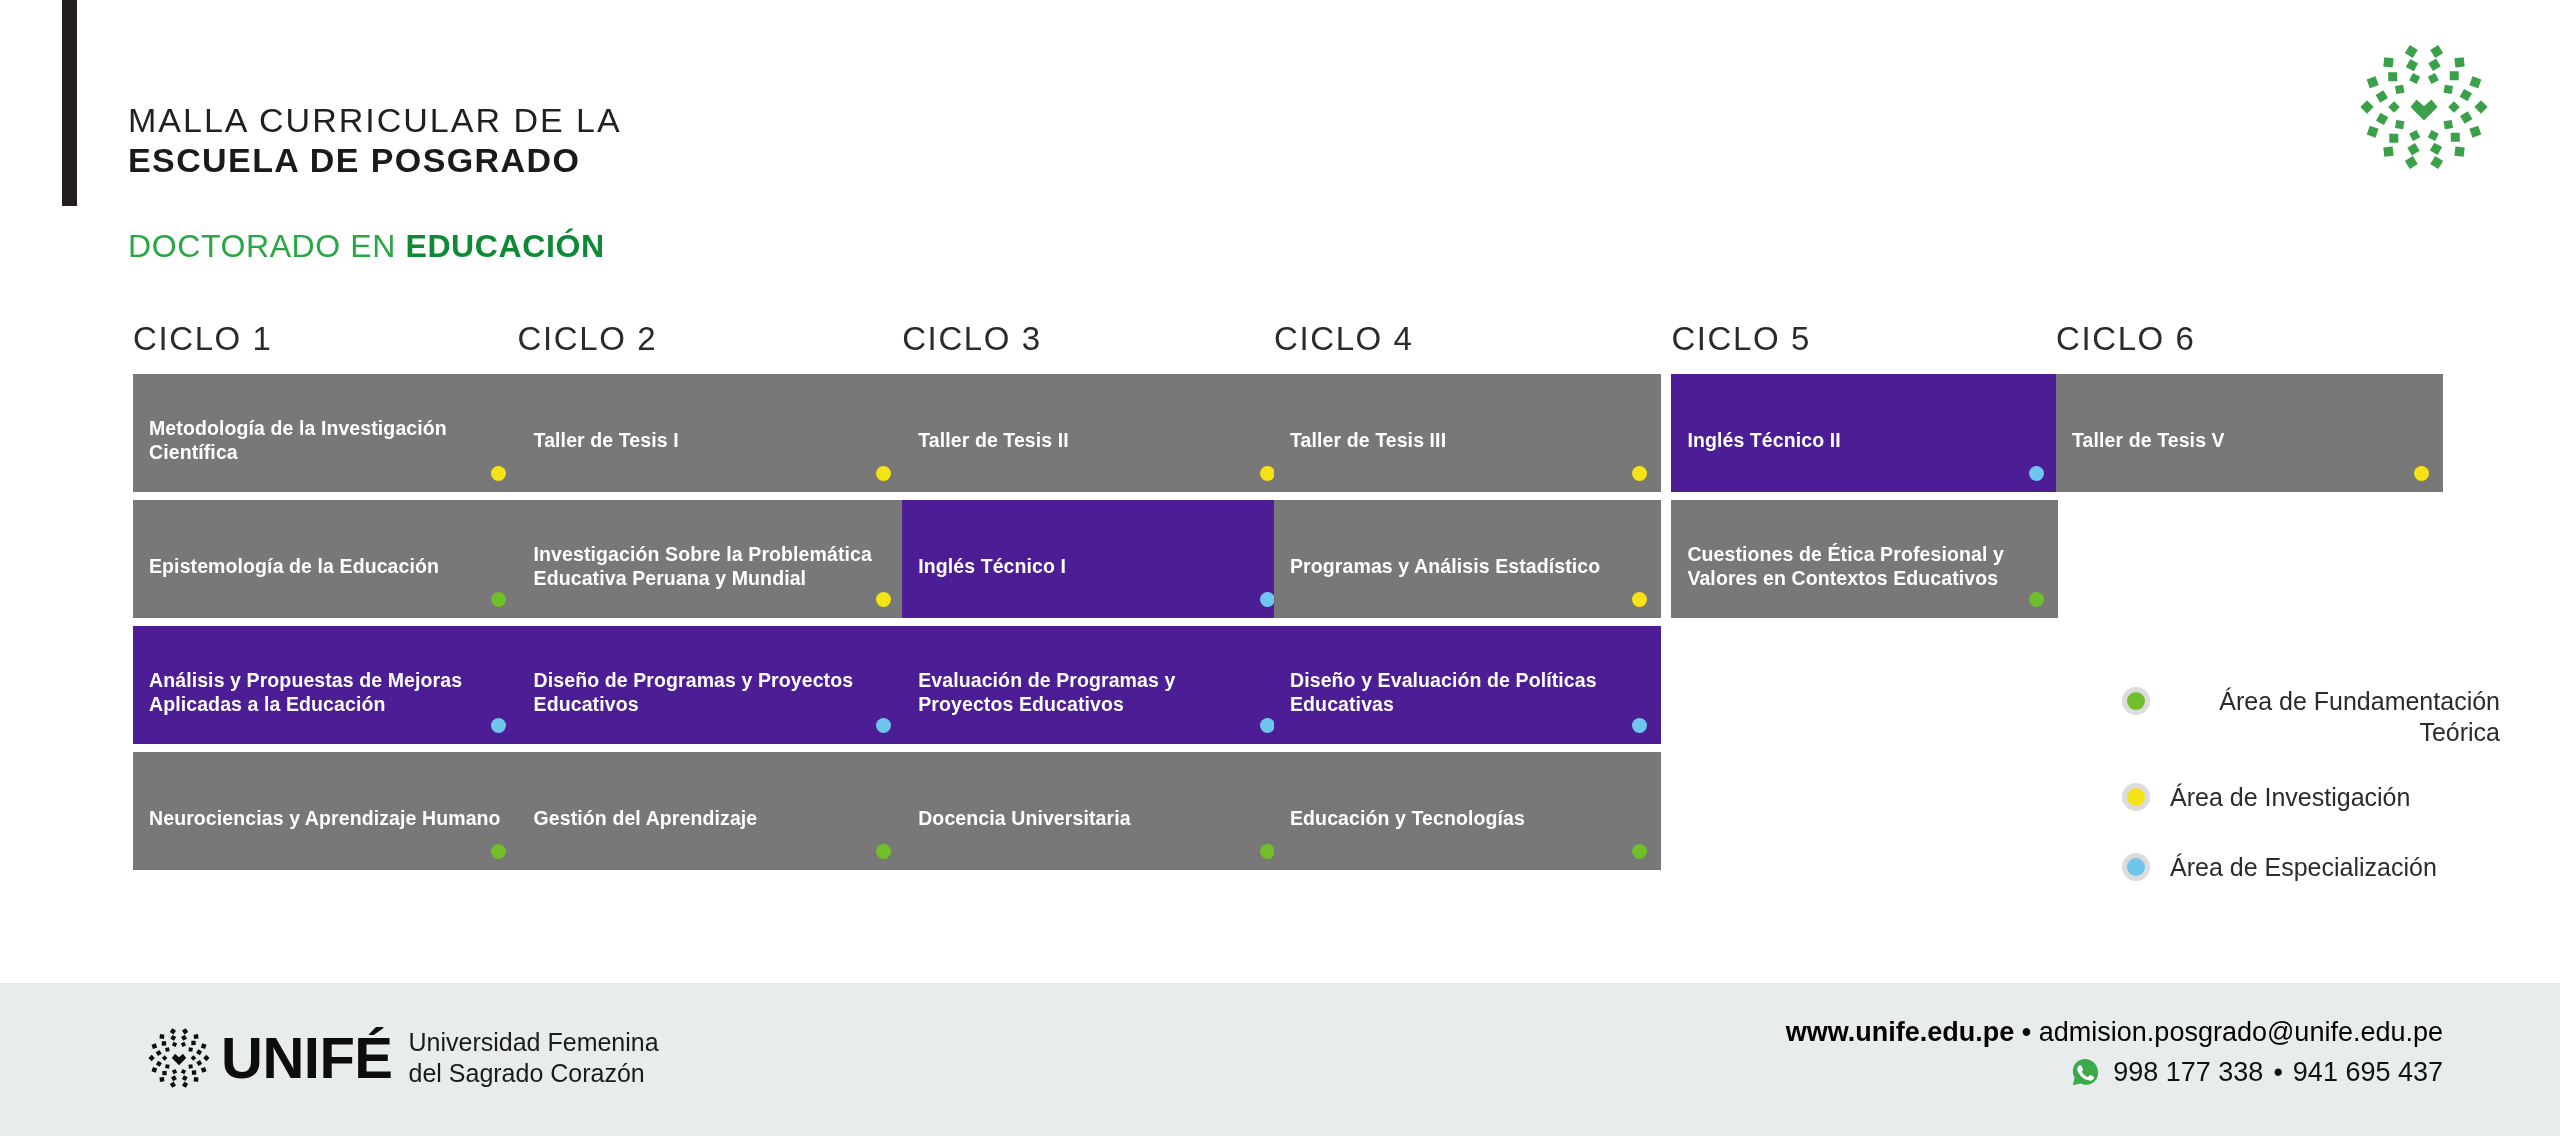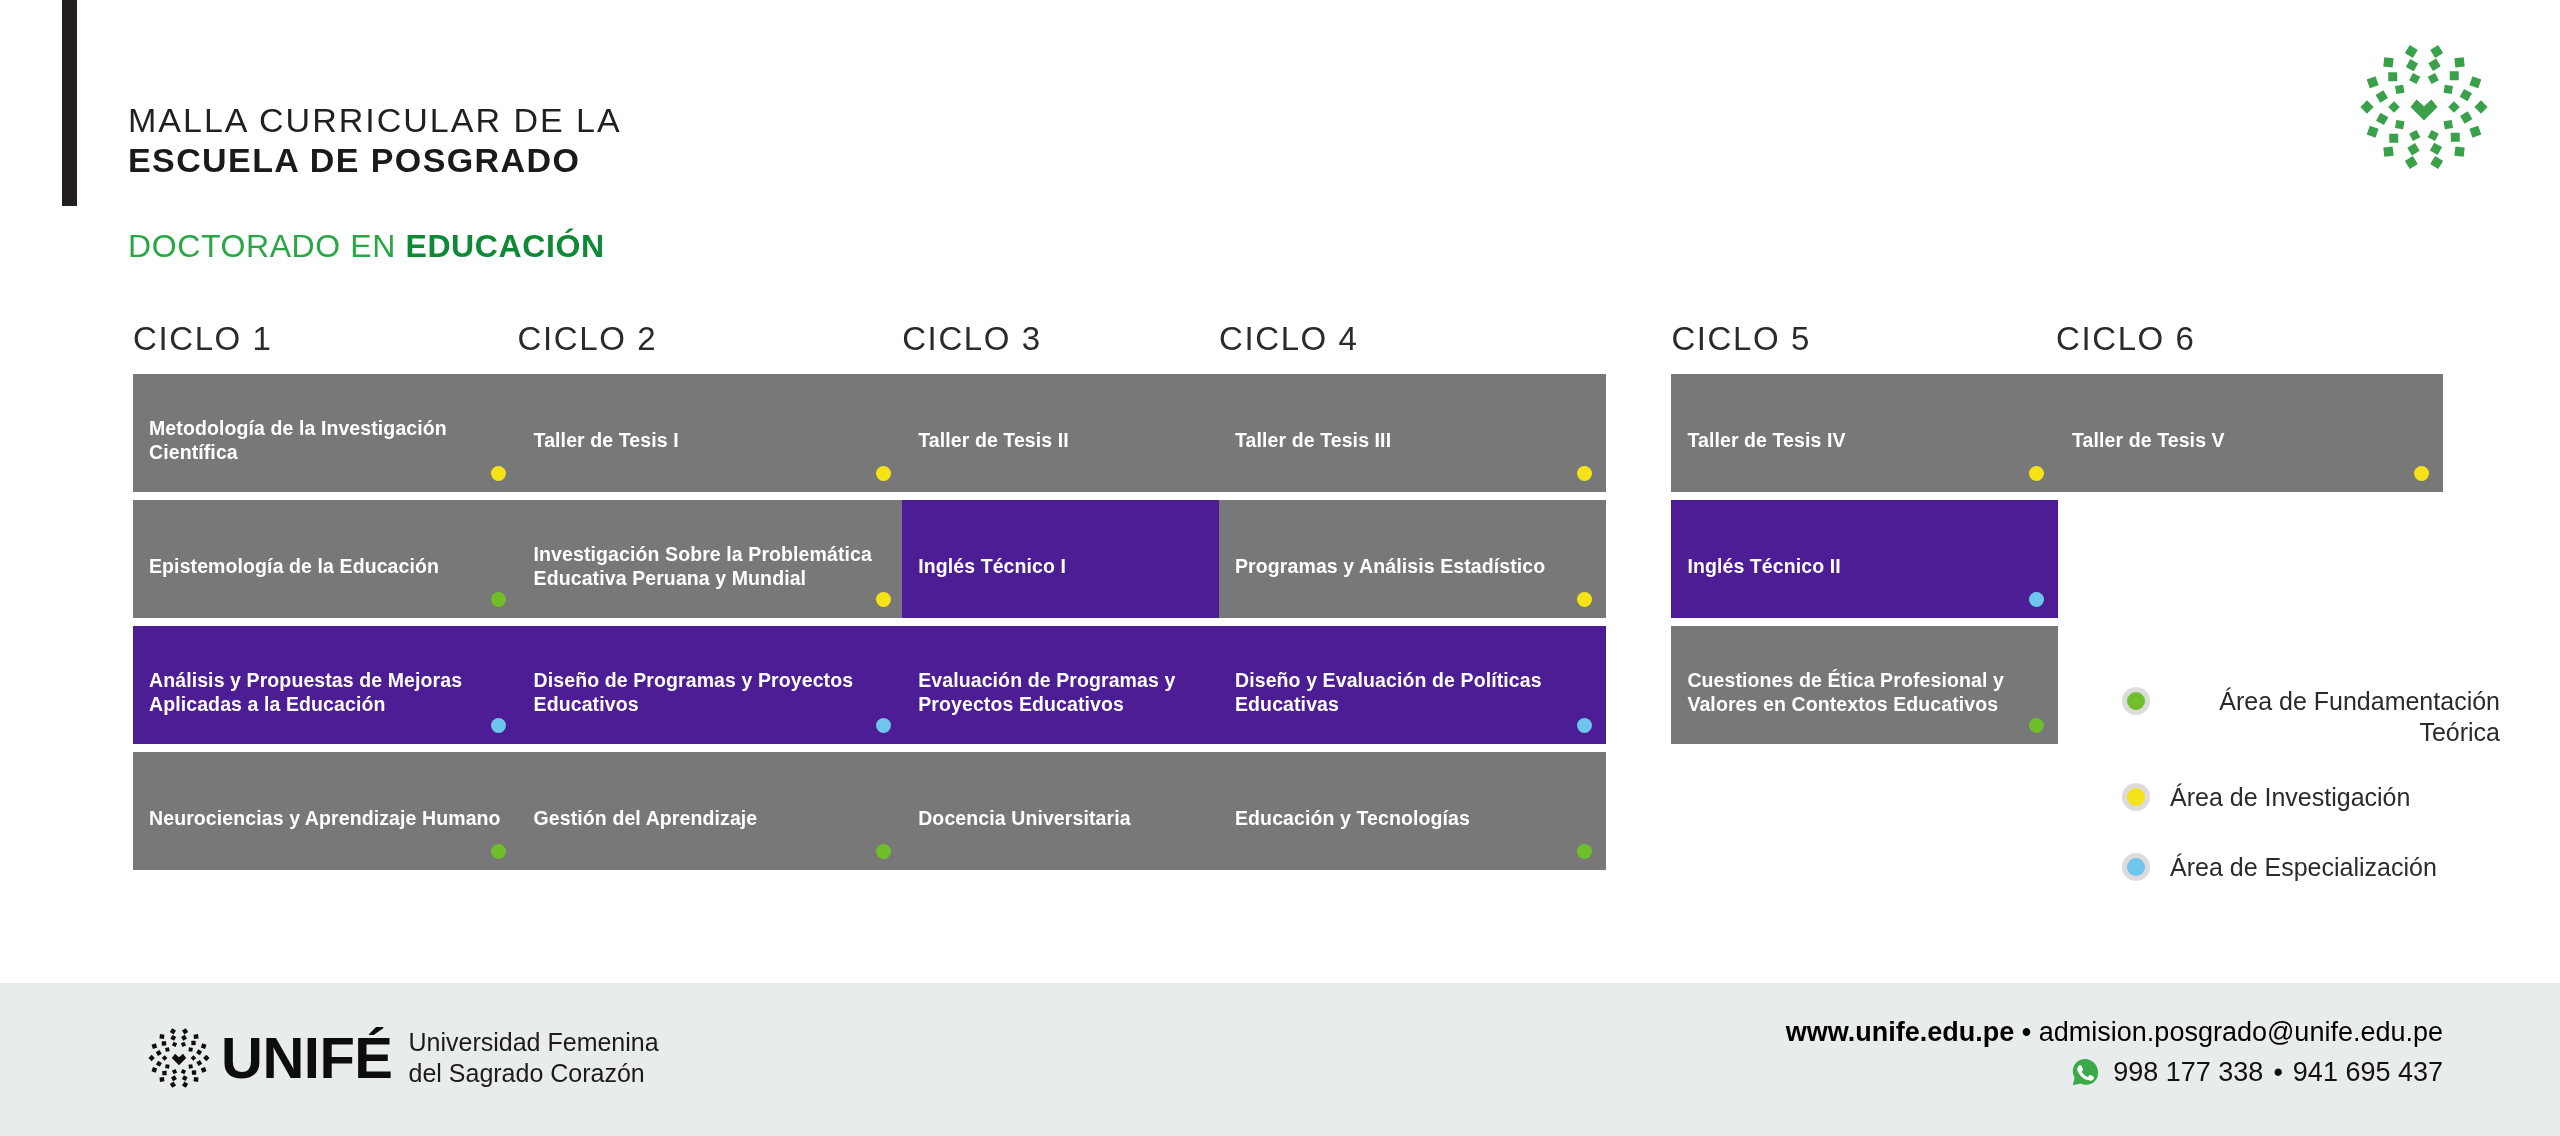--- a/index.html
+++ b/index.html
@@ -234,45 +234,41 @@
       </div>
       <div class="course-card theme-green">
         <div class="course-title">Evaluación de Programas y Proyectos Educativos</div>
         <span class="area-dot dot-blue"></span>
       </div>
       <div class="course-card theme-gray">
         <div class="course-title">Docencia Universitaria</div>
         <span class="area-dot dot-green"></span>
       </div>
     </div>
-    <div class="cycle-column" style="left: 1086px;">
+    <div class="cycle-column" style="left: 1141px;">
       <div class="cycle-heading">CICLO 4</div>
       <div class="course-card theme-gray">
         <div class="course-title">Taller de Tesis III</div>
         <span class="area-dot dot-yellow"></span>
       </div>
       <div class="course-card theme-gray">
         <div class="course-title">Programas y Análisis Estadístico</div>
         <span class="area-dot dot-yellow"></span>
       </div>
       <div class="course-card theme-green">
         <div class="course-title">Diseño y Evaluación de Políticas Educativas</div>
         <span class="area-dot dot-blue"></span>
       </div>
       <div class="course-card theme-gray">
         <div class="course-title">Educación y Tecnologías</div>
         <span class="area-dot dot-green"></span>
       </div>
     </div>
     <div class="cycle-column" style="left: 1538.4px;">
       <div class="cycle-heading">CICLO 5</div>
-      <div class="course-card theme-gray">
-        <div class="course-title">Taller de Tesis IV</div>
-        <span class="area-dot dot-yellow"></span>
-      </div>
       <div class="course-card theme-green">
         <div class="course-title">Inglés Técnico II</div>
         <span class="area-dot dot-blue"></span>
       </div>
       <div class="course-card theme-gray">
         <div class="course-title">Cuestiones de Ética Profesional  y Valores en Contextos Educativos</div>
         <span class="area-dot dot-green"></span>
       </div>
     </div>
     <div class="cycle-column" style="left: 1923px;">

